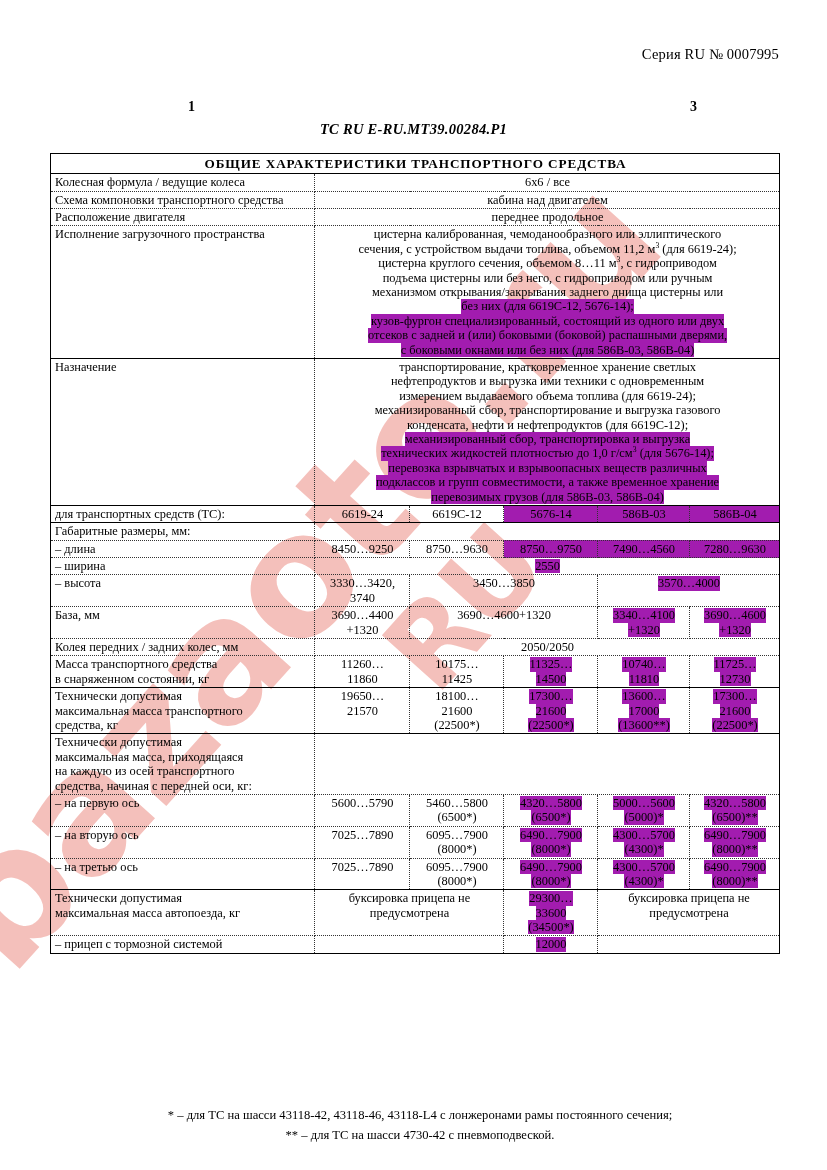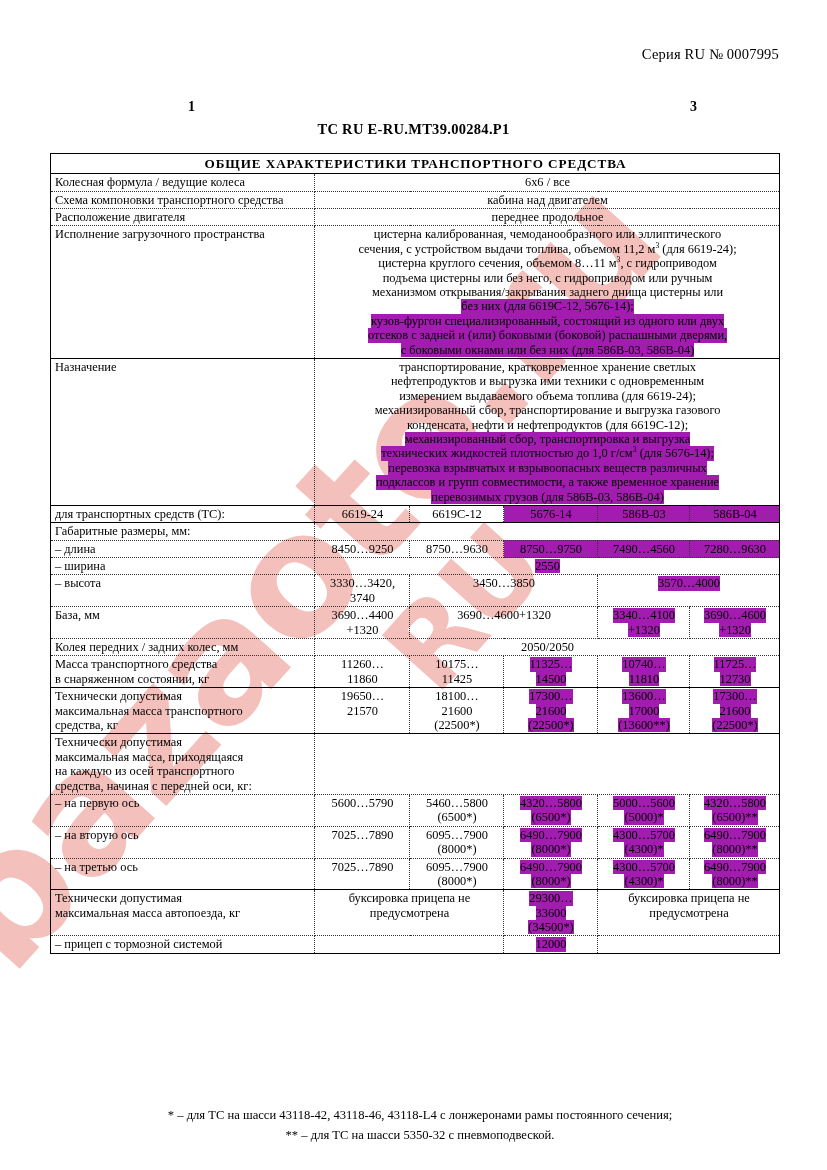--- a/index.html
+++ b/index.html
@@ -83,20 +83,21 @@
     font-size: 14px;
   }
   .cert-code {
     position: absolute;
     left: 0; right: 0;
     top: 121px;
     text-align: center;
     font-weight: bold;
     font-size: 14.5px;
     letter-spacing: .3px;
+    font-style: italic;
   }
 
   
   .tbl-wrap {
     position: absolute;
     left: 50px;
     top: 153px;
     width: 729px;
     z-index: 10;
   }
@@ -452,16 +453,16 @@
         <td class="c outer-bot"><span class="seg hl">12000</span></td>
         <td colspan="2" class="c outer-r outer-bot">&nbsp;</td>
       </tr>
 
     </tbody>
   </table>
   </div>
 
   <div class="notes">
     <div>* – для ТС на шасси 43118-42, 43118-46, 43118-L4 с лонжеронами рамы постоянного сечения;</div>
-    <div>** – для ТС на шасси 5350-32 с пневмоподвеской.</div>
+    <div>** – для ТС на шасси 4730-42 с пневмоподвеской.</div>
   </div>
 
 </div>
 
 </body></html>

